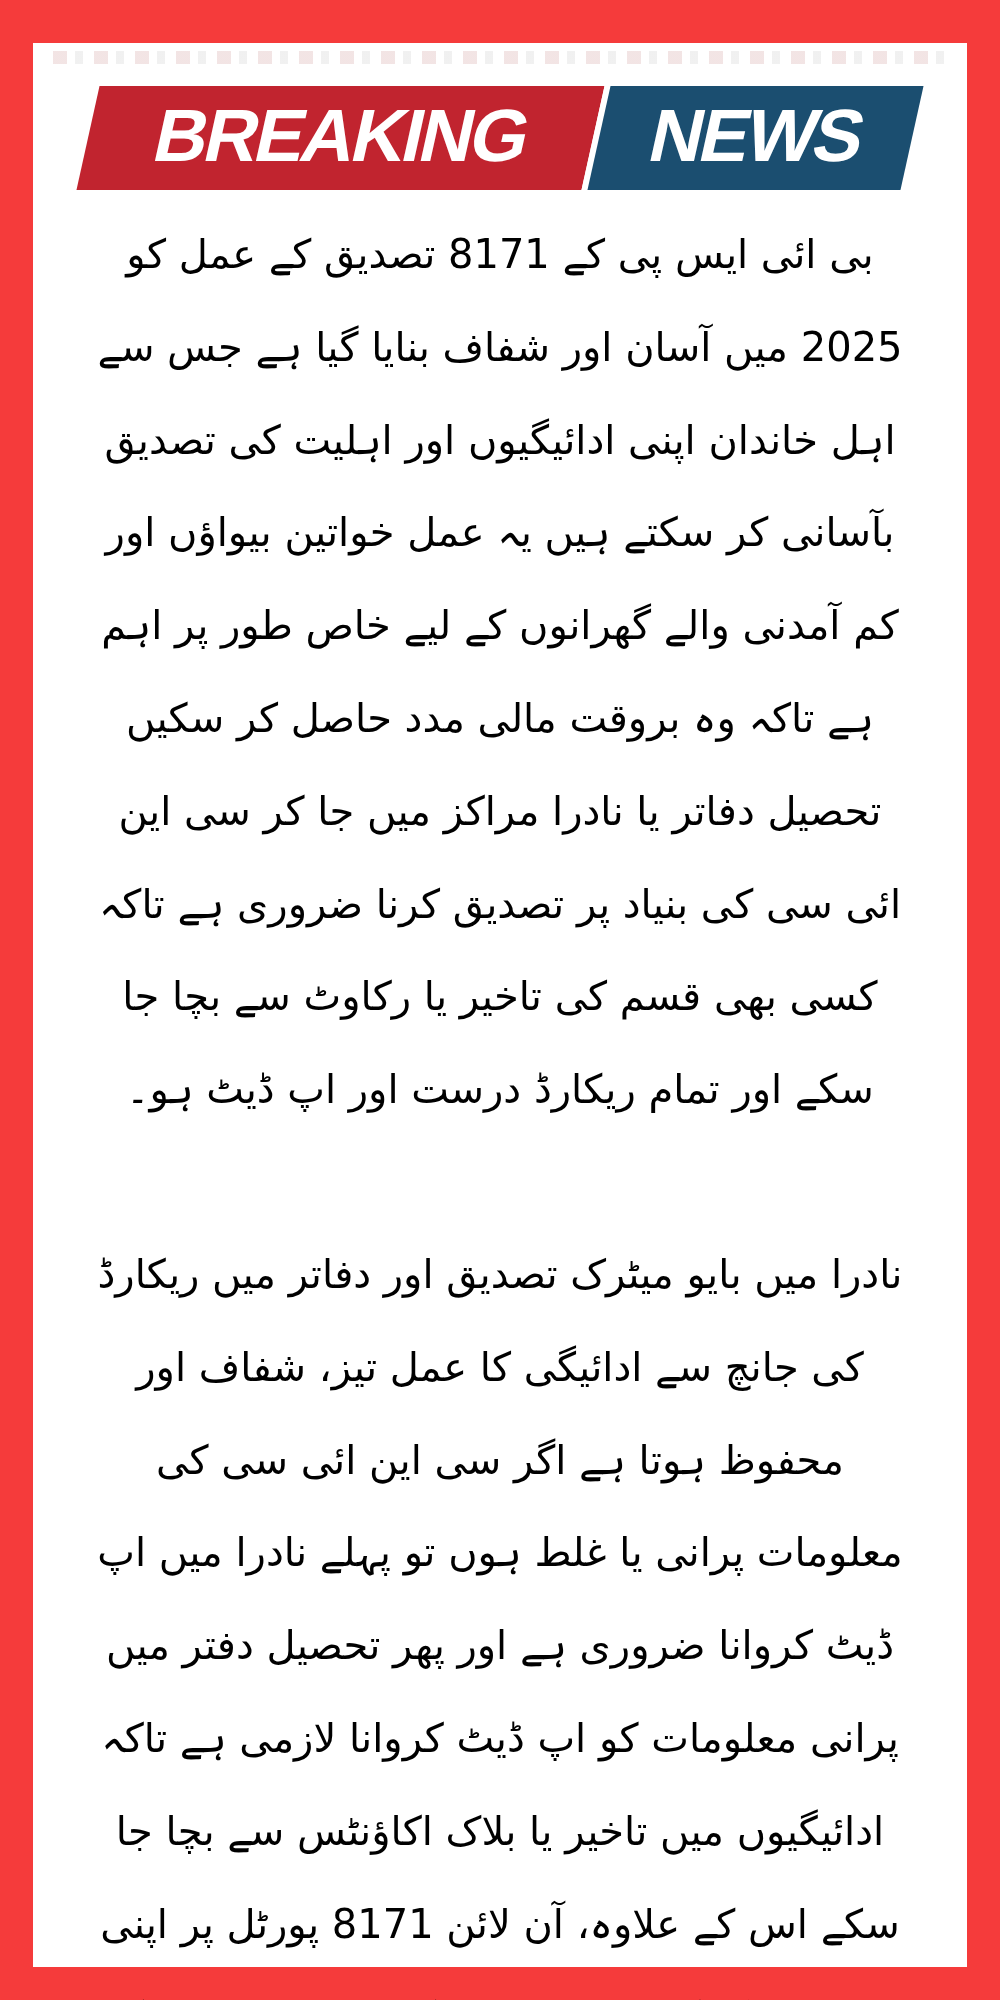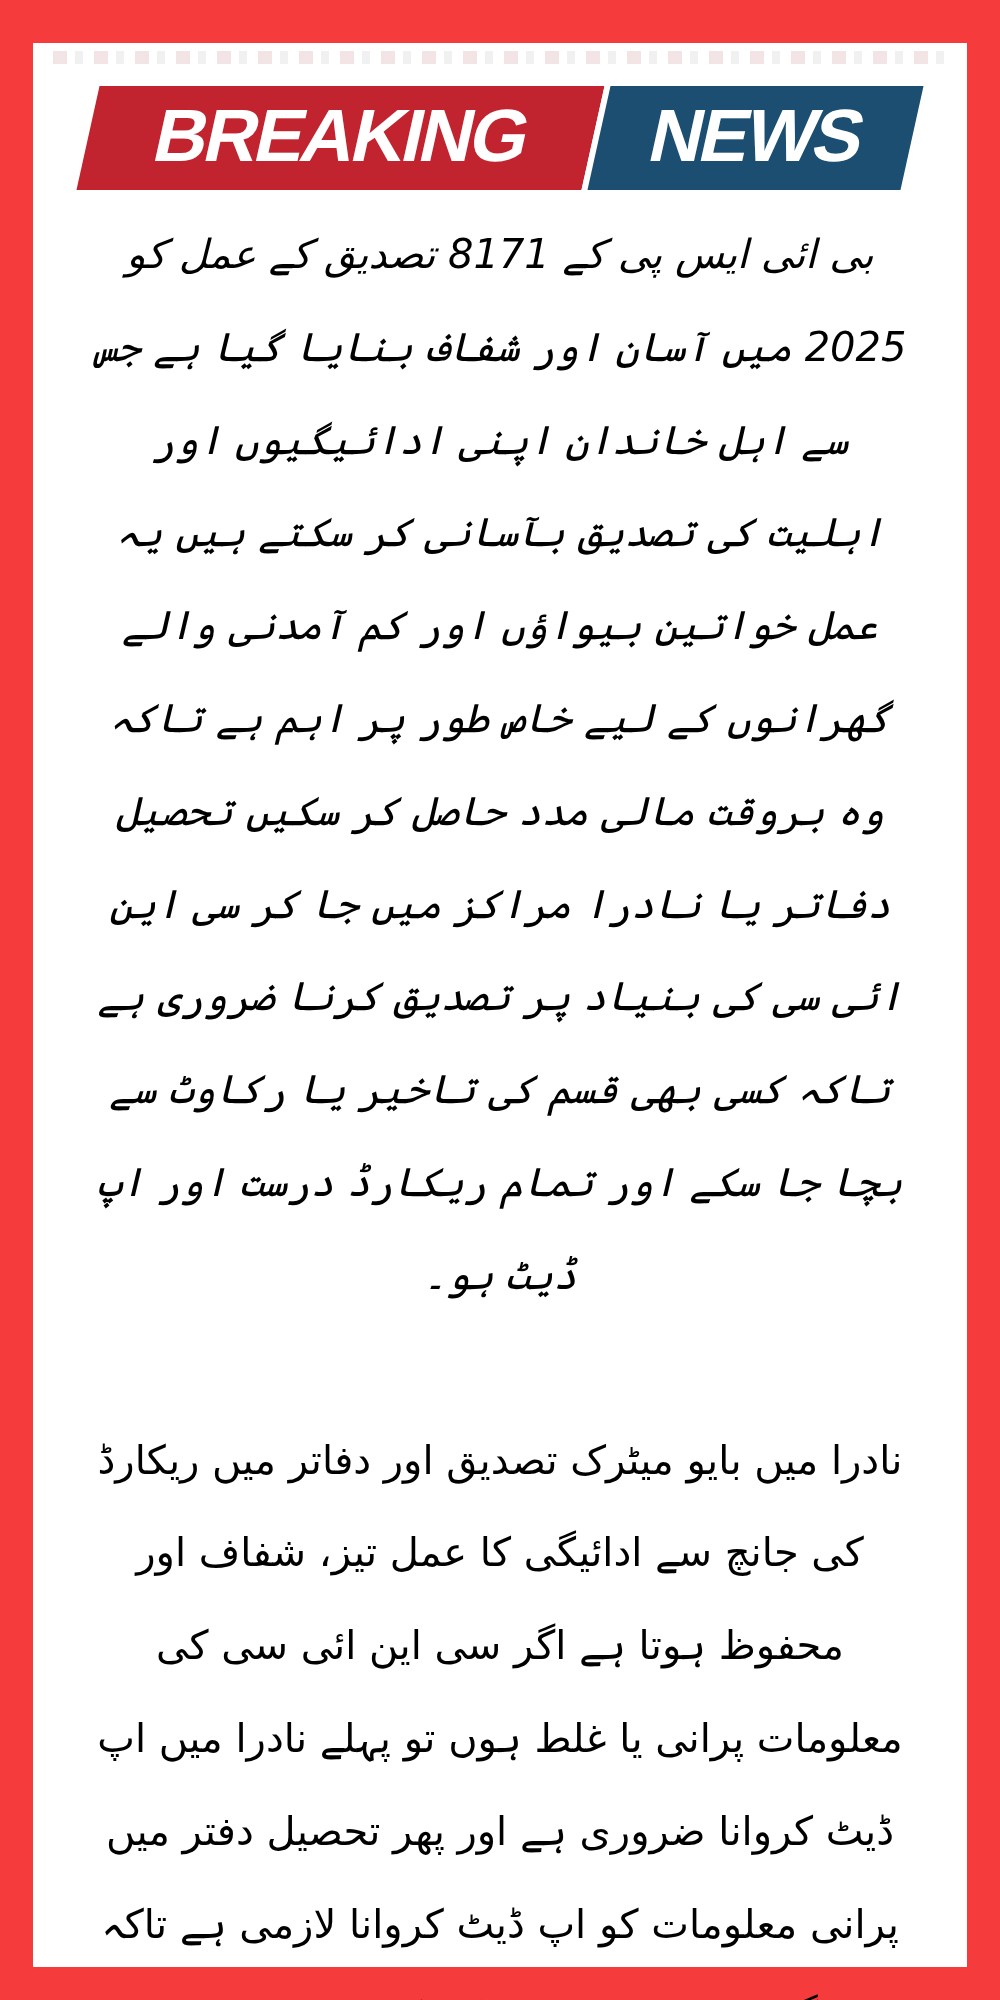--- a/index.html
+++ b/index.html
@@ -74,21 +74,21 @@
   .article {
     direction: rtl;
     unicode-bidi: embed;
     text-align: center;
     color: #000000;
     font-family: "DejaVu Sans", sans-serif;
     font-size: 40px;
     line-height: 2.32;
     padding: 0 58px;
   }
-  .para-1 { margin-top: 18px; font-style: italic; }
+  .para-1 { margin-top: 18px; }
   .para-2 { margin-top: 92px; }
 </style>
 </head>
 <body>
 
 <div class="page-frame" style="background: rgb(245, 59, 59);">
   <div class="content-area" style="background: rgb(255, 255, 255);">
 
     <div class="texture-band"></div>
 

